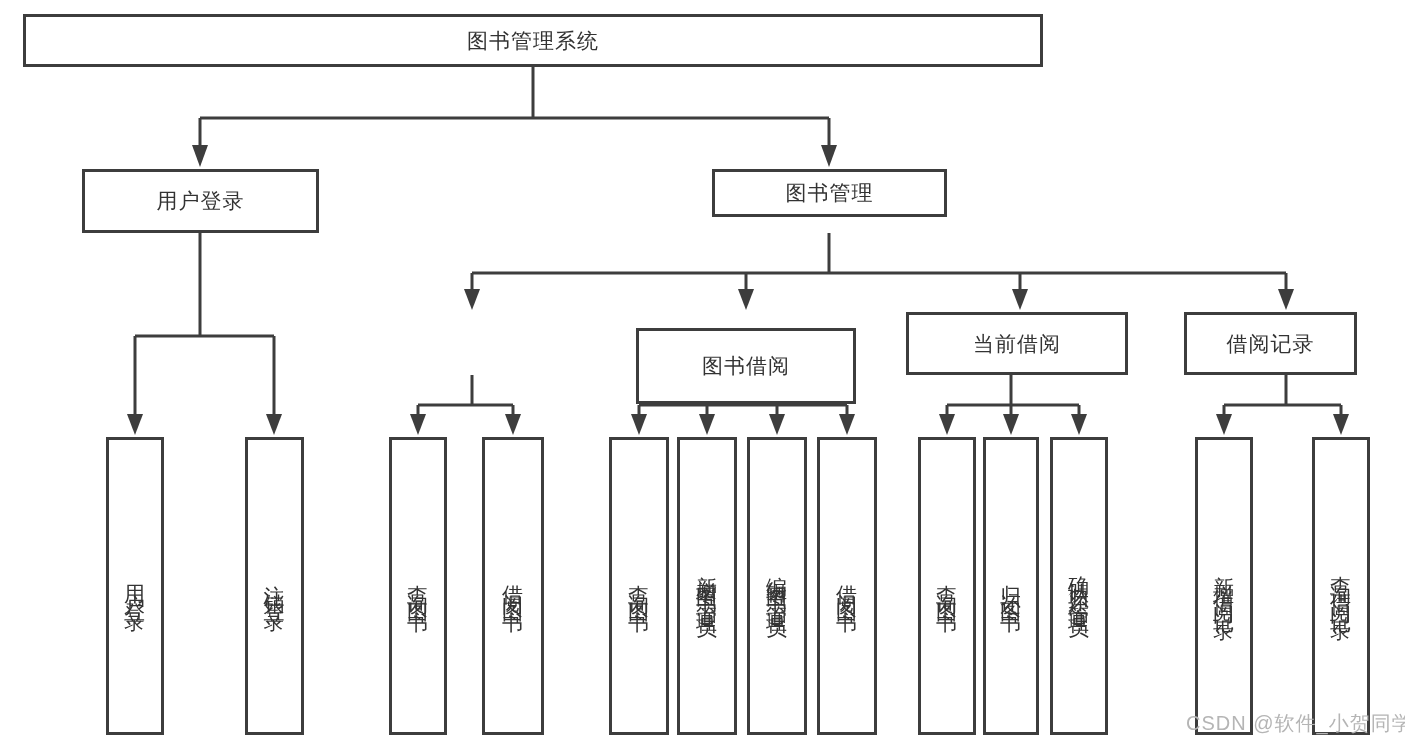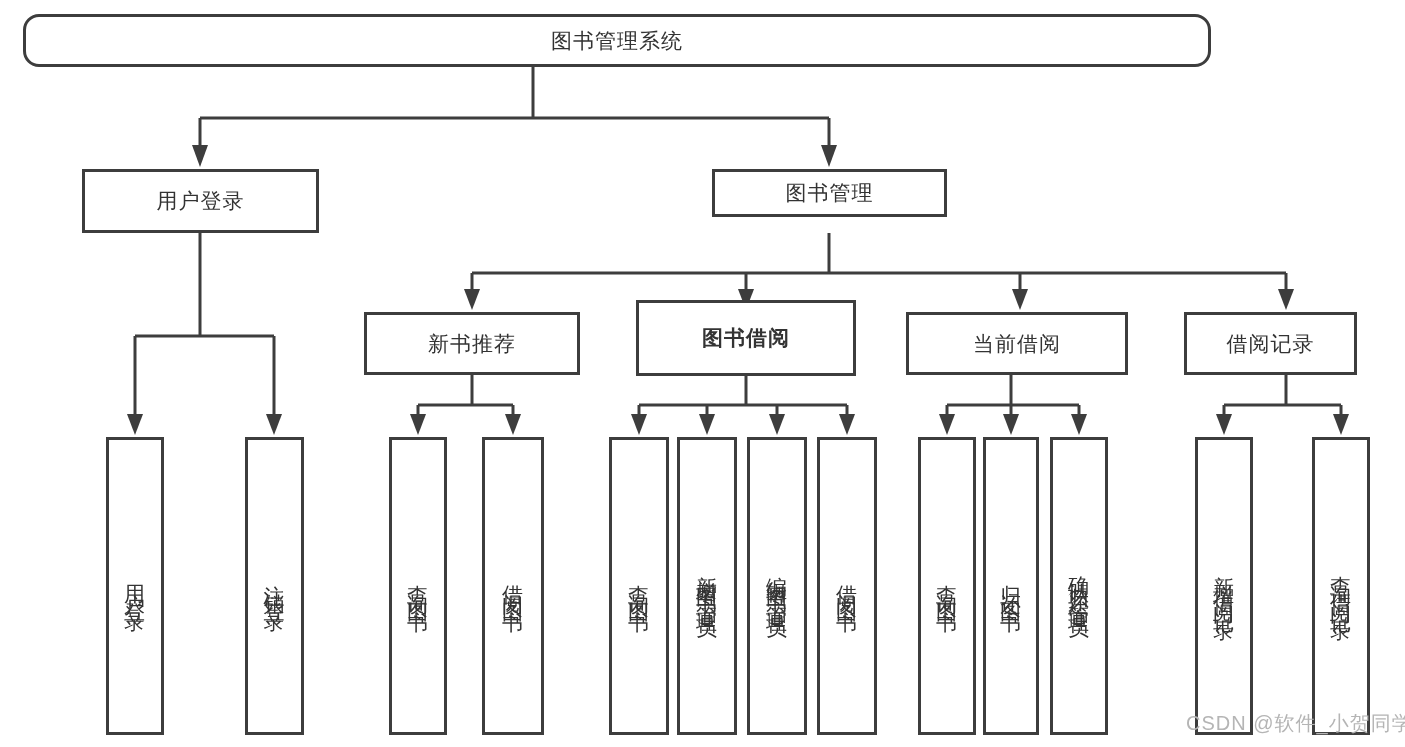--- a/index.html
+++ b/index.html
@@ -109,35 +109,32 @@
       <polygon points="769,414 785,414 777,435"></polygon>
       <polygon points="839,414 855,414 847,435"></polygon>
       <polygon points="939,414 955,414 947,435"></polygon>
       <polygon points="1003,414 1019,414 1011,435"></polygon>
       <polygon points="1071,414 1087,414 1079,435"></polygon>
       <polygon points="1216,414 1232,414 1224,435"></polygon>
       <polygon points="1333,414 1349,414 1341,435"></polygon>
     </g>
   </svg>
 
-  <div class="box" style="left:23px; top:14px; width:1188px; height:53px;border-radius:16px;">
+  <div class="box" style="left:23px; top:14px; width:1020px; height:53px;">
     <span>图书管理系统</span>
   </div>
 
   <div class="box" style="left:82px; top:169px; width:237px; height:64px;">
     <span>用户登录</span>
   </div>
   <div class="box" style="left:712px; top:169px; width:235px; height:48px;">
     <span>图书管理</span>
   </div>
 
-  <div class="box" style="left:364px; top:312px; width:216px; height:63px;">
-    <span>新书推荐</span>
-  </div>
-  <div class="box" style="left:636px; top:300px; width:220px; height:76px;font-weight:bold;">
+  <div class="box" style="left:636px; top:328px; width:220px; height:76px;">
     <span>图书借阅</span>
   </div>
   <div class="box" style="left:906px; top:312px; width:222px; height:63px;">
     <span>当前借阅</span>
   </div>
   <div class="box" style="left:1184px; top:312px; width:173px; height:63px;">
     <span>借阅记录</span>
   </div>
 
   <div class="box vbox" style="left:106px; top:437px; width:58px; height:298px;">

